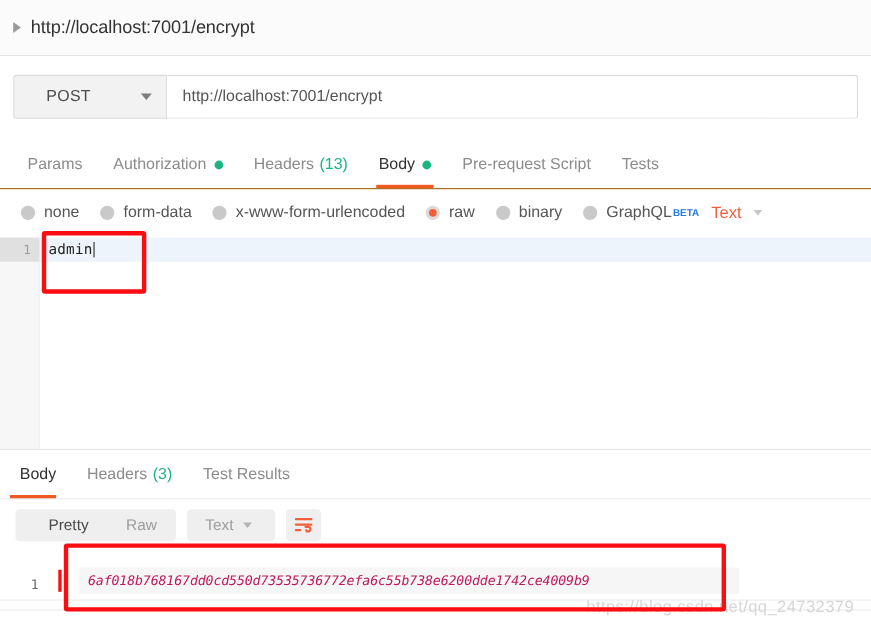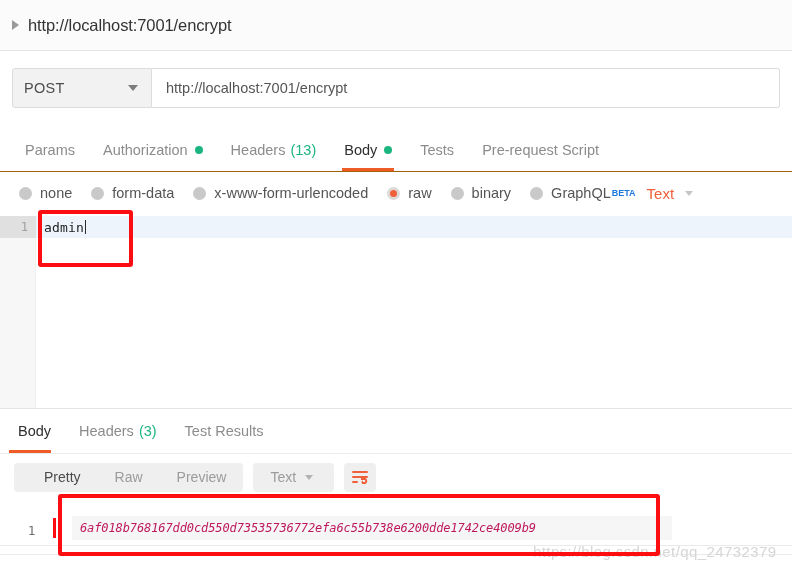--- a/index.html
+++ b/index.html
@@ -47,21 +47,21 @@
     background: #ffffff;
     display: flex; align-items: center;
     padding: 0 12px;
   }
   .method-select {
     width: 140px; height: 40px;
     border: 1px solid #dcdcdc;
     background: #f2f2f2;
     border-radius: 3px 0 0 3px;
     display: flex; align-items: center; justify-content: space-between;
-    padding: 0 13px 0 11px;
+    padding: 0 13px 0 29px;
     cursor: pointer;
   }
   .method-select .m-label {
     font-size: 14.5px; color: #4d4d4d; letter-spacing: 0.3px;
   }
   .caret-down {
     width: 0; height: 0;
     border-left: 5px solid transparent;
     border-right: 5px solid transparent;
     border-top: 6px solid #7d7d7d;
@@ -357,24 +357,24 @@
     </div>
     <div class="rtab">
       <span>Headers</span>
       <span class="count-green">(13)</span>
     </div>
     <div class="rtab active">
       <span>Body</span>
       <span class="dot-green"></span>
     </div>
     <div class="rtab">
+      <span>Pre-request Script</span>
+    </div>
+    <div class="rtab">
       <span>Tests</span>
-    </div>
-    <div class="rtab">
-      <span>Pre-request Script</span>
     </div>
   </div>
 
   <div class="bodytype-row">
     <div class="radio-opt">
       <span class="radio-circle"></span>
       <span>none</span>
     </div>
     <div class="radio-opt">
       <span class="radio-circle"></span>
@@ -430,23 +430,20 @@
 
 
   <div class="resp-toolbar">
     <div class="seg-group">
       <div class="seg-btn active">
         <span>Pretty</span>
       </div>
       <div class="seg-btn">
         <span>Raw</span>
       </div>
-      <div class="seg-btn">
-        <span>Preview</span>
-      </div>
     </div>
     <div class="seg-group">
       <div class="seg-btn">
         <span>Text</span>
         <span class="seg-caret"></span>
       </div>
     </div>
     <div class="icon-btn">
       <svg width="18" height="16" viewBox="0 0 18 16">
         <rect x="1" y="2" width="16" height="2" rx="1" fill="#f0603a"></rect>

